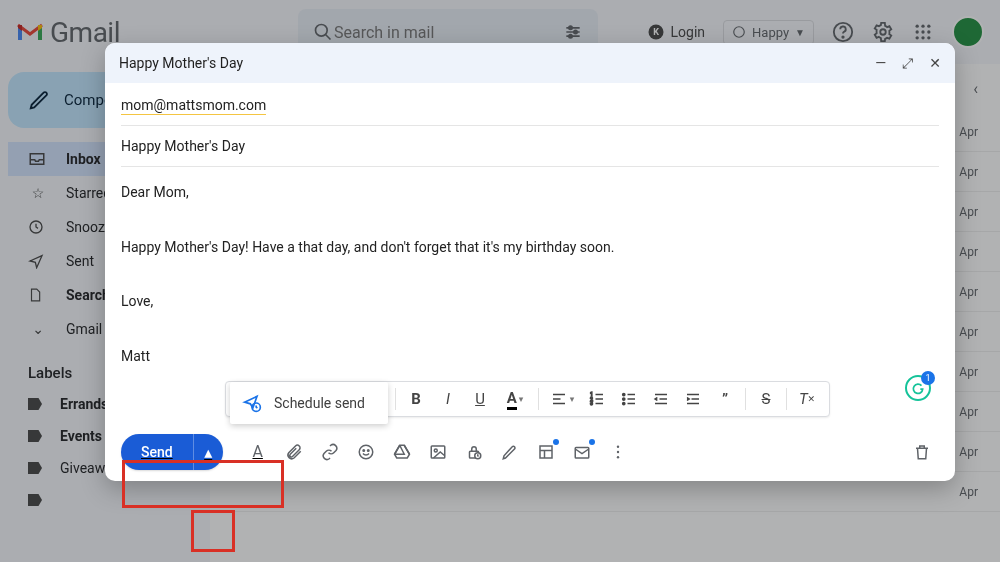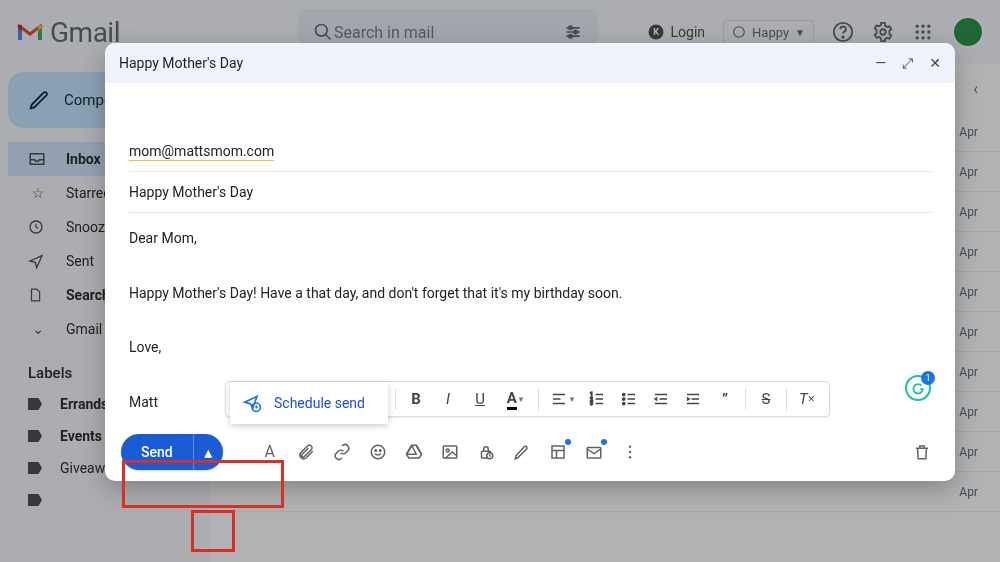--- a/index.html
+++ b/index.html
@@ -36,36 +36,36 @@
   
   .maillist { position:absolute; left:210px; right:0; top:64px; bottom:0; background:#fff; border-radius:16px 0 0 0; overflow:hidden;}
   .mailrow { display:flex; justify-content:flex-end; align-items:center; height:40px; border-bottom:1px solid #eee; padding:0 22px; font-size:12px; color:#5f6368; }
   .mailtoolbar { height:48px; display:flex; justify-content:flex-end; align-items:center; padding:0 22px; color:#5f6368;}
 
   
   .compose-window { position:absolute; z-index:10; left:105px; top:43px; width:850px; height:438px; background:#fff; border-radius:10px; box-shadow:0 8px 24px rgba(0,0,0,0.25); display:flex; flex-direction:column; overflow:hidden;}
   .cw-header { background:#eef3fb; height:40px; display:flex; align-items:center; padding:0 14px; color:#1f1f1f; font-size:14px; }
   .cw-header .wicons { margin-left:auto; display:flex; gap:16px; color:#444; }
   .cw-header .wicons span { cursor:pointer; font-size:14px; }
-  .cw-body { flex:1; padding:4px 24px 0; display:flex; flex-direction:column;margin-top:46px; }
+  .cw-body { flex:1; padding:4px 16px 0; display:flex; flex-direction:column; }
   .cw-row { border-bottom:1px solid #e5e5e5; padding:10px 0; font-size:14px; color:#222;}
   .recipient { display:inline-block; border-bottom:1px solid #f4c542; padding-bottom:1px;}
   .cw-row.subj { padding:12px 0;}
   .cw-compose-body { flex:1; padding:12px 0 0; font-size:14px; color:#222; line-height:1.95; white-space:pre-line; }
 
   .format-toolbar { position:absolute; left:120px; bottom:64px; height:36px; background:#fff; border:1px solid #dadce0; border-radius:4px; box-shadow:0 1px 2px rgba(0,0,0,0.08); display:flex; align-items:center; padding:0 6px; z-index:12;}
   .ft-sep { width:1px; height:22px; background:#e0e0e0; margin:0 4px;}
   .ft-btn { width:32px; height:28px; display:inline-flex; align-items:center; justify-content:center; color:#444; font-size:15px; cursor:pointer; border-radius:4px;}
   .ft-btn svg { width:18px;height:18px; }
   .ft-btn .dd { font-size:9px; margin-left:2px; color:#777;}
 
-  .schedule-pop { position:absolute; left:125px; bottom:57px; width:158px; height:42px; background:#fff; box-shadow:0 2px 6px rgba(0,0,0,0.2); border-radius:2px; display:flex; align-items:center; gap:12px; padding:0 12px; font-size:14px; color:#1d4ed8; z-index:15; cursor:pointer;}
+  .schedule-pop { position:absolute; left:125px; bottom:57px; width:158px; height:42px; background:#fff; box-shadow:0 2px 6px rgba(0,0,0,0.2); border-radius:2px; display:flex; align-items:center; gap:12px; padding:0 12px; font-size:14px; color:#404040; z-index:15; cursor:pointer;}
   .schedule-pop svg { color:#1a73e8; }
 
-  .cw-footer { height:58px; display:flex; align-items:center; padding:0 16px; gap:20px; position:relative;}
+  .cw-footer { height:58px; display:flex; align-items:center; padding:0 16px; gap:8px; position:relative;text-decoration:underline;}
   .send-group { display:flex; align-items:stretch; height:36px; border-radius:18px; overflow:hidden; background:#1a5cd6; color:#fff; box-shadow:0 1px 2px rgba(0,0,0,0.15);}
   .send-btn { padding:0 20px; display:flex; align-items:center; font-size:14px; font-weight:500; cursor:pointer; }
   .send-more { width:30px; display:flex; align-items:center; justify-content:center; border-left:1px solid rgba(255,255,255,0.3); cursor:pointer;}
   .cw-actions { display:flex; align-items:center; gap:2px; margin-left:10px;}
   .ca-btn { width:34px; height:34px; display:flex; align-items:center; justify-content:center; color:#5f6368; cursor:pointer; border-radius:50%; position:relative;}
   .ca-btn .dot { position:absolute; top:4px; right:4px; width:6px;height:6px;background:#1a73e8;border-radius:50%; }
   .trash { margin-left:auto; }
   .grammarly { position:absolute; right:24px; bottom:80px; width:26px;height:26px;border-radius:50%; background:#fff; border:2px solid #15c39a; display:flex;align-items:center;justify-content:center; z-index:12;}
   .grammarly::after{content:"1"; position:absolute; top:-6px;right:-6px;width:14px;height:14px;border-radius:50%; background:#1a73e8;color:#fff;font-size:9px;display:flex;align-items:center;justify-content:center;}
 

